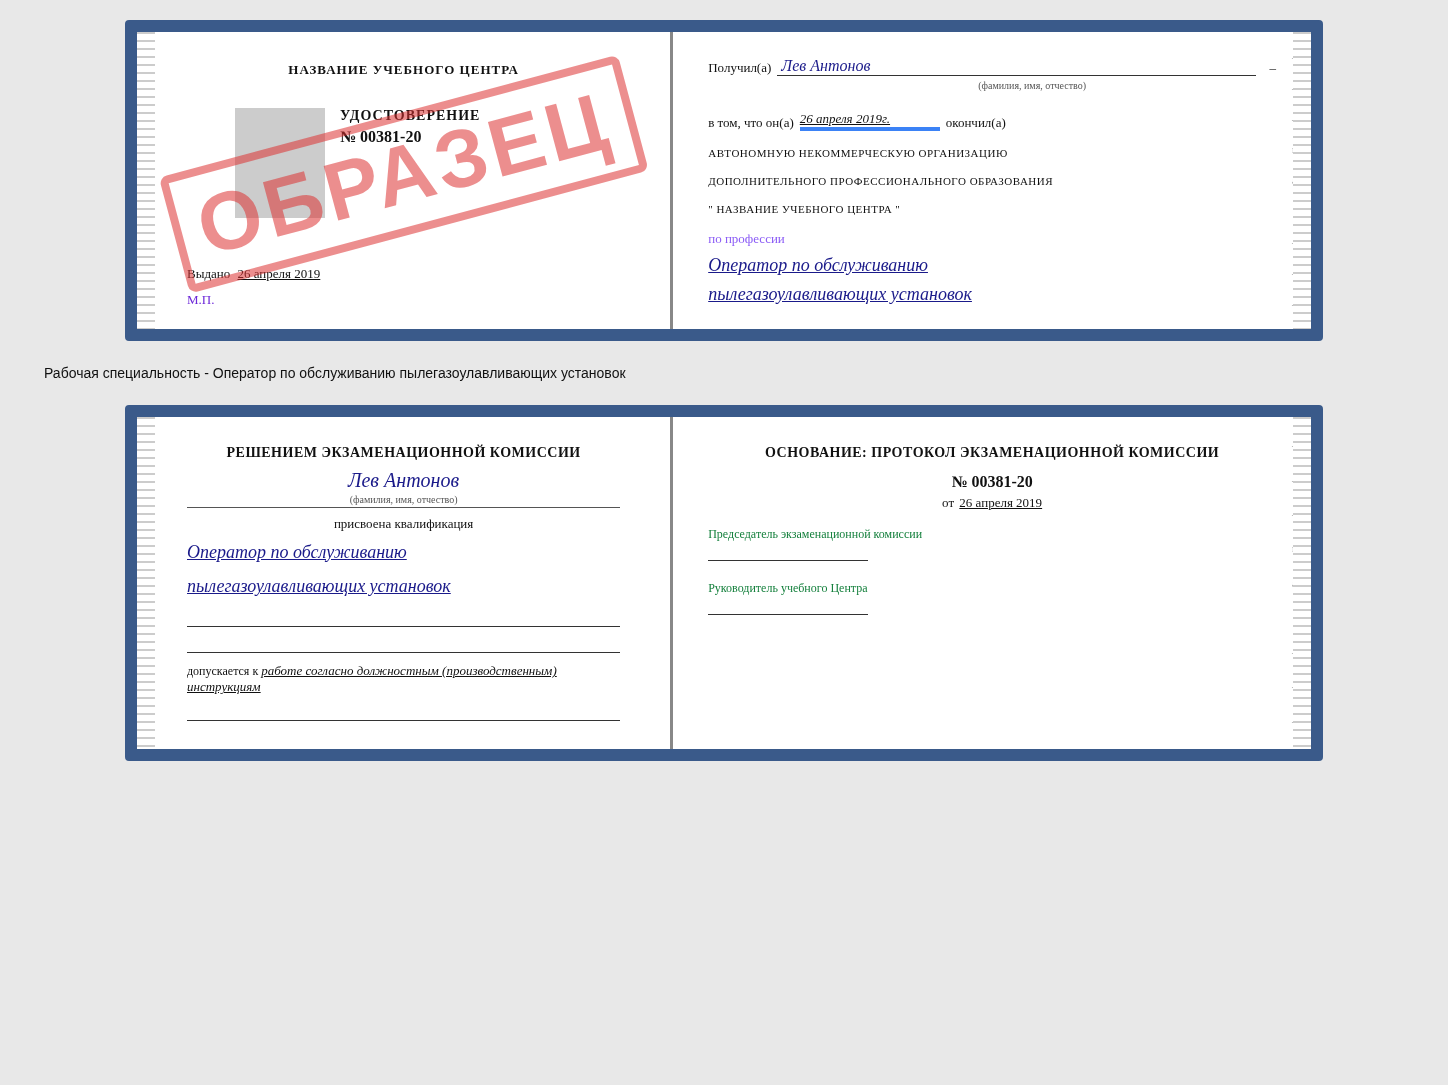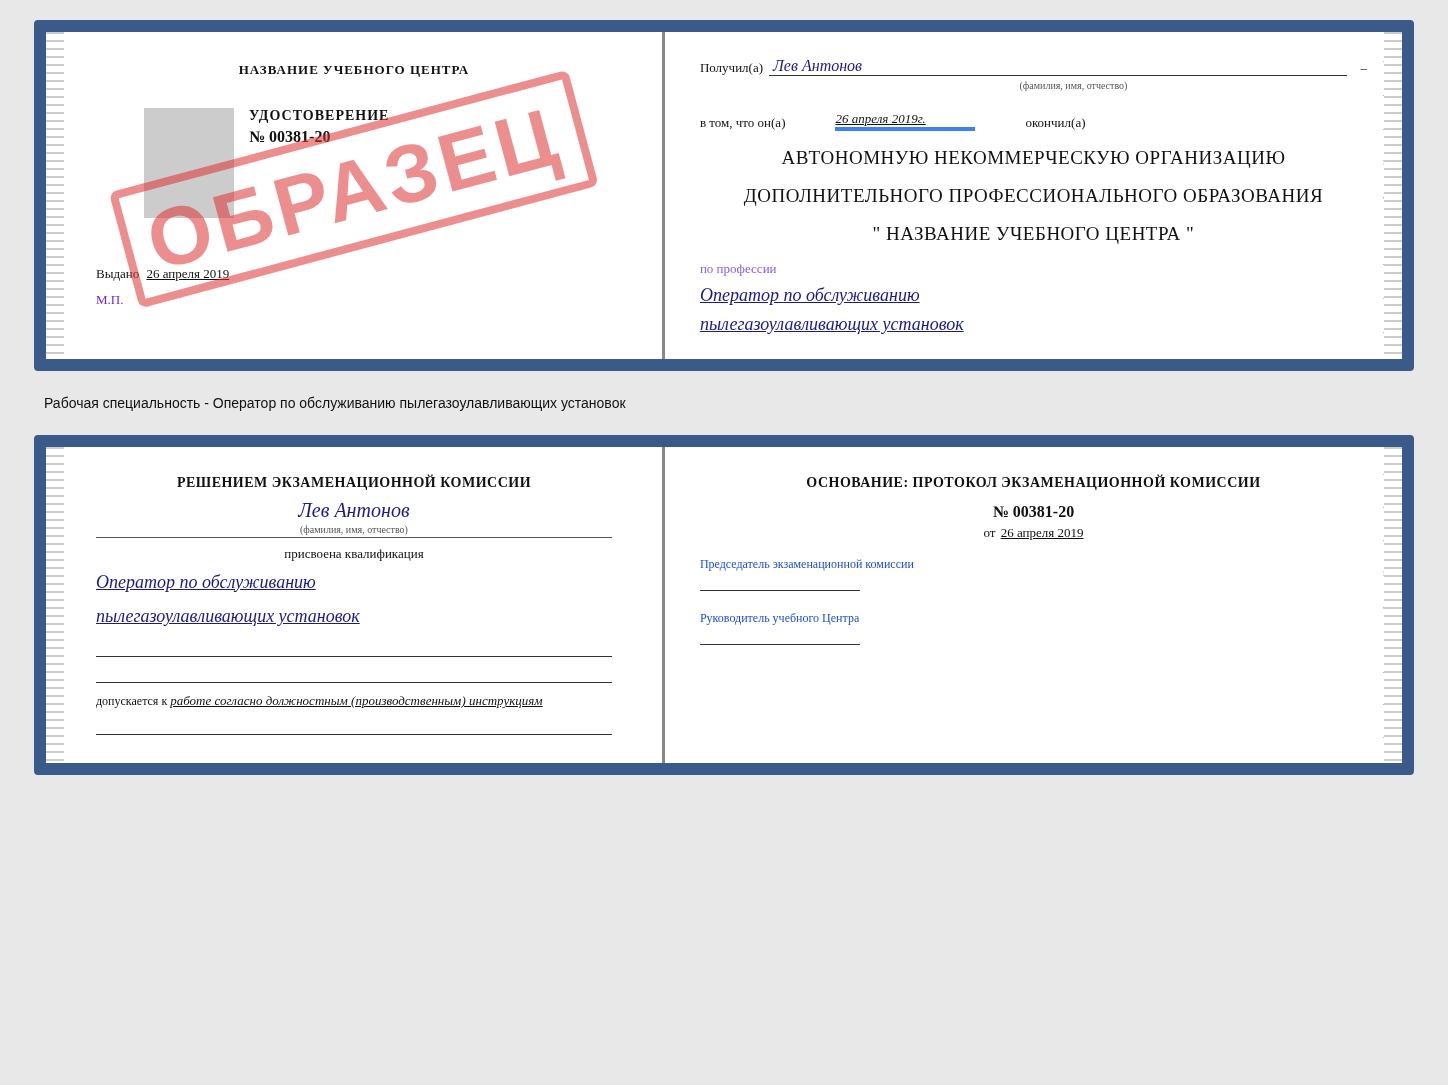--- a/index.html
+++ b/index.html
@@ -9,21 +9,21 @@
       width: 1448px;
       min-height: 1085px;
       display: flex;
       flex-direction: column;
       align-items: center;
       padding: 20px;
       gap: 16px;
     }
 
     .document-container {
-      width: 1380px;
+      width: 1198px;
       background: white;
       border: 12px solid #3a5a8a;
       border-radius: 4px;
       display: flex;
       position: relative;
       overflow: hidden;
     }
 
     .doc-left {
       flex: 1;
@@ -168,22 +168,22 @@
     }
 
     .small-label {
       text-align: center;
       font-size: 10px;
       color: #555;
       margin-top: 2px;
     }
 
     .section-text {
-      font-size: 19px;
-      text-align: center;
+      font-size: 11px;
+      text-align: left;
       text-transform: uppercase;
       letter-spacing: 0.5px;
       color: #111;
       margin: 16px 0;
     }
 
     .profession-label {
       font-size: 13px;
       color: #8b5cf6;
       margin-top: 10px;
@@ -306,21 +306,21 @@
       margin-bottom: 16px;
       color: #111;
     }
 
     .podpis-block {
       margin-top: 12px;
     }
 
     .podpis-label {
       font-size: 12px;
-      color: #1d4ed8;
+      color: #15803d;
       margin-bottom: 4px;
     }
 
     .podpis-line {
       border-bottom: 1px solid #333;
       width: 160px;
       margin-bottom: 4px;
       margin-top: 18px;
     }
 
@@ -371,21 +371,21 @@
 
     <div style="margin-bottom: 16px;">
       <div class="right-line">
         <span class="label">Получил(а)</span>
         <span class="underline-field handwritten" style="border-bottom:1px solid #333; padding: 0 4px;">Лев Антонов</span>
         <span style="margin-left:8px;">–</span>
       </div>
       <div class="small-label" style="text-align:center; margin-left:80px;">(фамилия, имя, отчество)</div>
     </div>
 
-    <div class="right-line" style="margin-top:20px;gap:44px;">
+    <div class="right-line" style="margin-top:20px;">
       <span class="label">в том, что он(а)</span>
       <span class="underline-field" style="flex:none; width:140px; text-decoration:underline; margin:0 6px; font-style:italic;">
         <span>26 апреля 2019г.</span>
       </span>
       <span>окончил(а)</span>
     </div>
 
     <div style="margin-top: 14px; text-align:center;">
       <div class="section-text">АВТОНОМНУЮ НЕКОММЕРЧЕСКУЮ ОРГАНИЗАЦИЮ</div>
       <div class="section-text">ДОПОЛНИТЕЛЬНОГО ПРОФЕССИОНАЛЬНОГО ОБРАЗОВАНИЯ</div>

